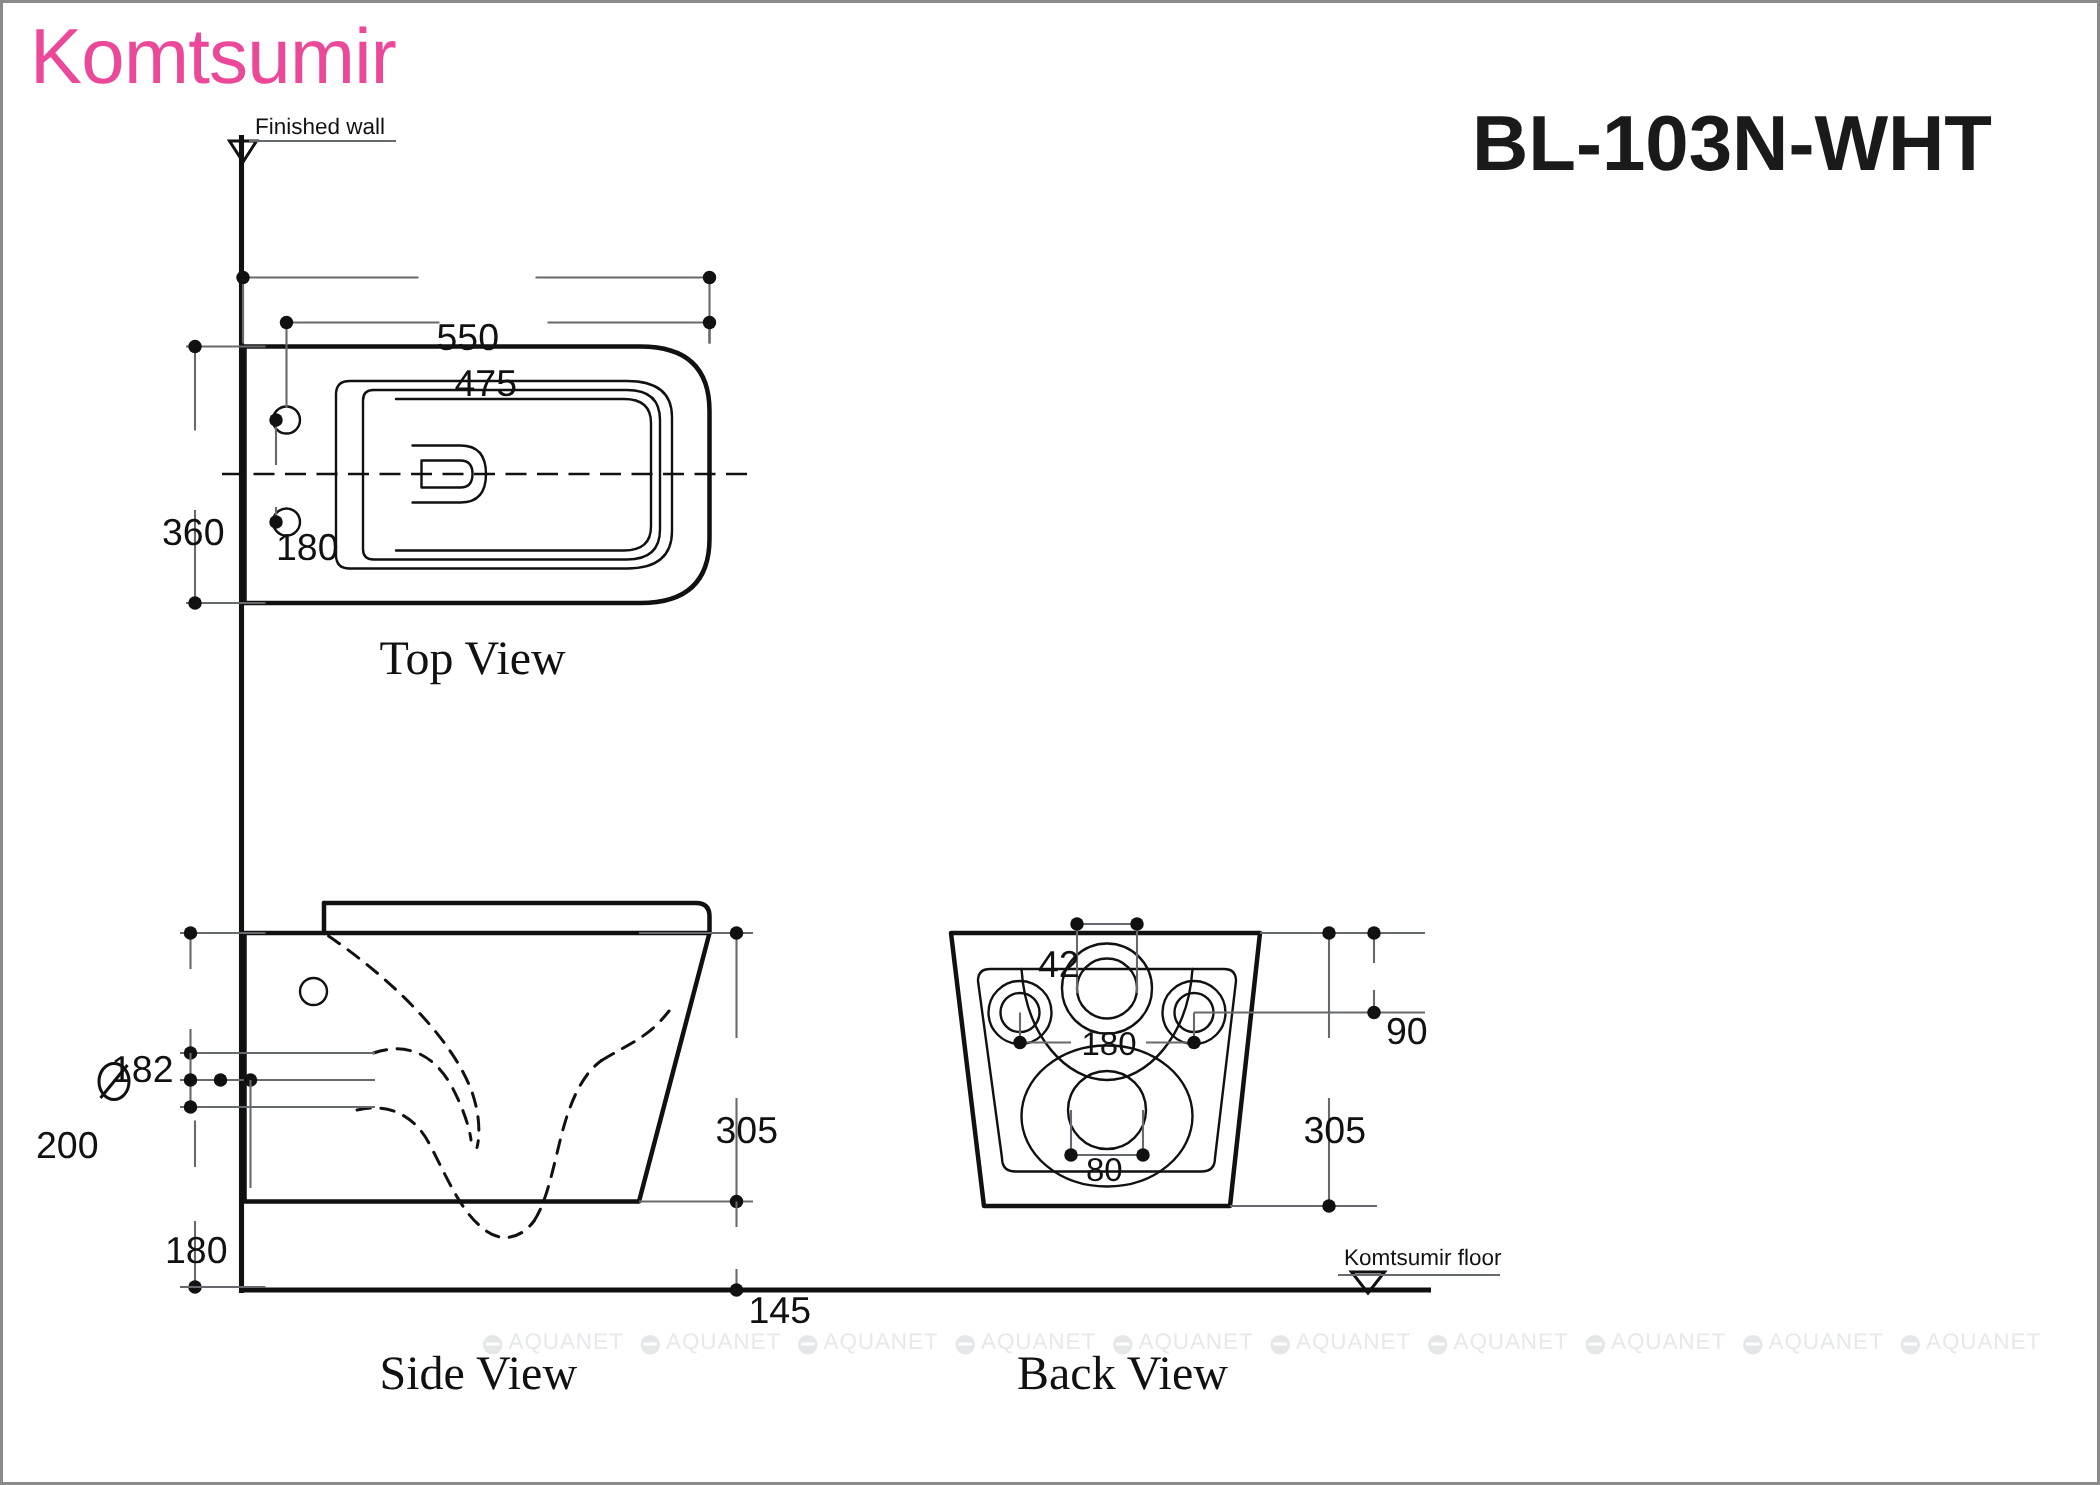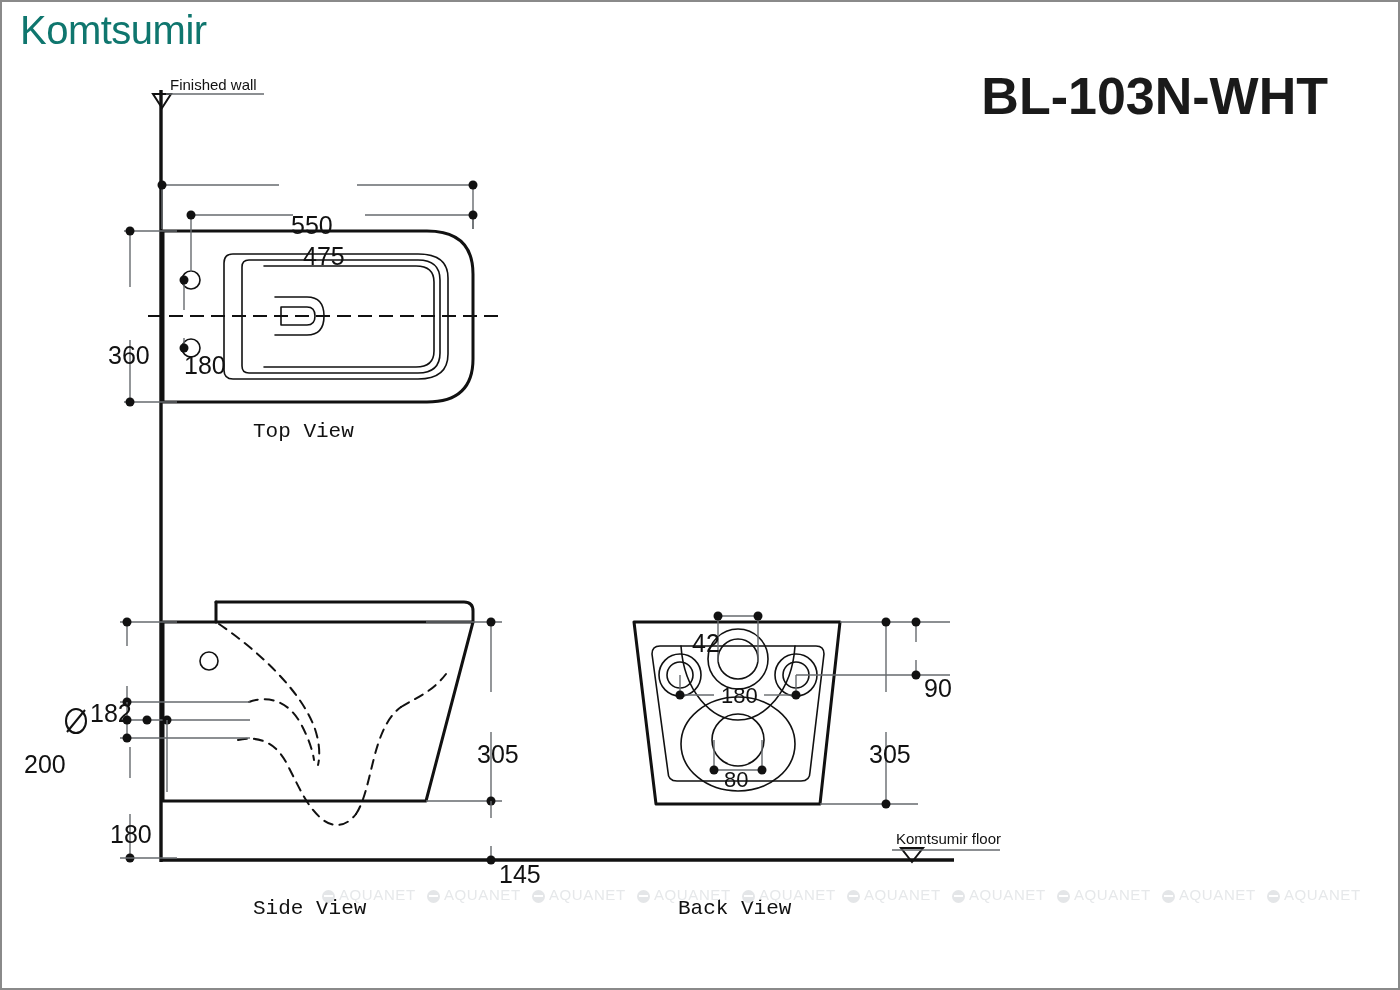--- a/index.html
+++ b/index.html
@@ -21,41 +21,41 @@
     position: absolute;
     left: 0; top: 0;
     width: 1400px;
     height: 990px;
   }
   .brand {
     position: absolute;
     left: 18px;
     top: 6px;
     font-family: "Liberation Sans", sans-serif;
-    font-size: 40px;
+    font-size: 52px;
     font-weight: 400;
-    color: #0f766e;
+    color: #ec4899;
     letter-spacing: -0.5px;
     white-space: nowrap;
   }
   .model-title {
     position: absolute;
     right: 70px;
     top: 64px;
     font-family: "Liberation Sans", sans-serif;
     font-size: 52px;
     font-weight: 700;
     color: #1a1a1a;
     letter-spacing: 0px;
     white-space: nowrap;
   }
   .view-label {
     position: absolute;
-    font-family: Liberation Mono, monospace;
-    font-size: 21px;
+    font-family: Liberation Serif, serif;
+    font-size: 32px;
     color: #111;
     white-space: nowrap;
   }
   .dim {
     position: absolute;
     font-family: "Liberation Sans", sans-serif;
     font-size: 25px;
     color: #111;
     white-space: nowrap;
     margin-top: 40px;
@@ -308,21 +308,21 @@
   </svg>
 
   <div class="note" style="left:168px; top:74px;">Finished wall</div>
   <div class="note" style="left:894px; top:828px;">Komtsumir floor</div>
 
   <div class="dim" style="left:289px; top:169px;">550</div>
   <div class="dim" style="left:301px; top:200px;">475</div>
   <div class="dim" style="left:106px; top:299px;">360</div>
   <div class="dim" style="left:182px; top:309px;">180</div>
 
-  <div class="dim" style="left:88px; top:657px;text-align:center;">182</div>
+  <div class="dim" style="left:72px; top:657px;text-align:center;">182</div>
   <div class="dim" style="left:22px; top:708px;">200</div>
   <div class="dim" style="left:108px; top:778px;">180</div>
   <div class="dim" style="left:475px; top:698px;">305</div>
   <div class="dim" style="left:497px; top:818px;">145</div>
 
   <div class="dim" style="left:690px; top:587px;">42</div>
   <div class="dim-sm" style="left:719px; top:681px;">180</div>
   <div class="dim-sm" style="left:722px; top:765px;">80</div>
   <div class="dim" style="left:922px; top:632px;">90</div>
   <div class="dim" style="left:867px; top:698px;">305</div>

